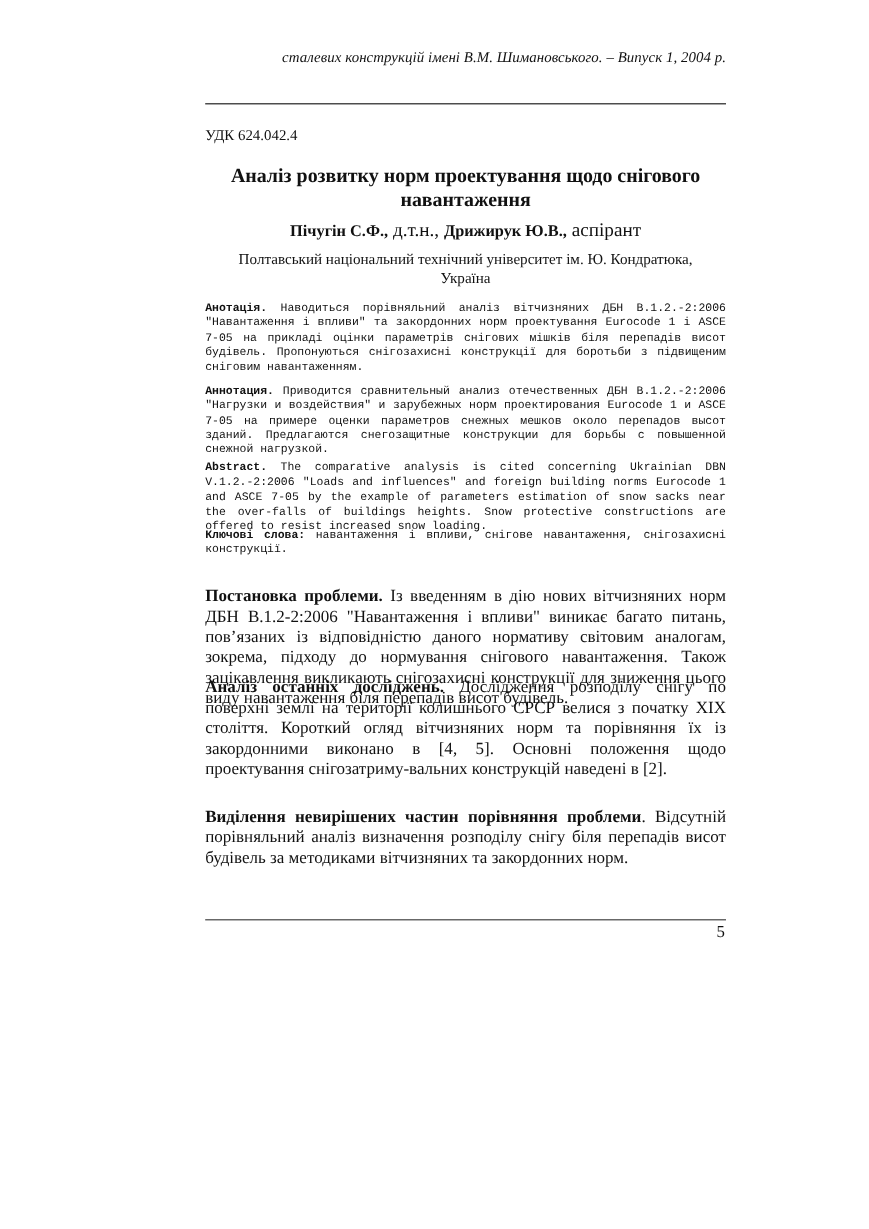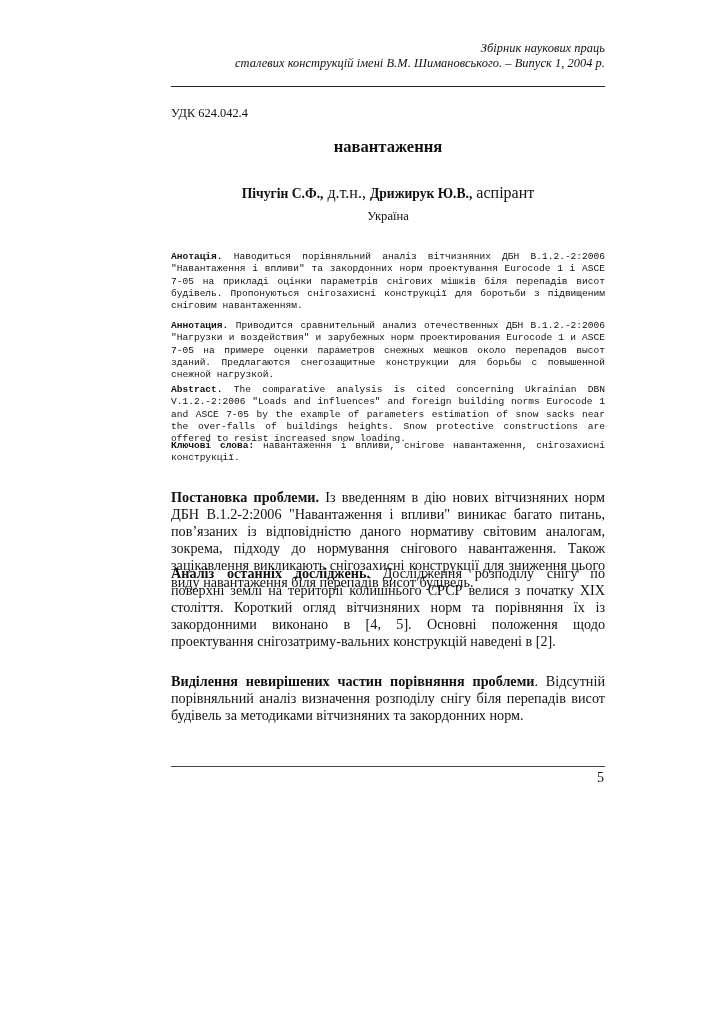--- a/index.html
+++ b/index.html
@@ -34,34 +34,35 @@
 
     .foot-rule { position: absolute; top: 766px; left: 0; width: 434px; border-top: 1px solid #444; }
     .page-num { position: absolute; top: 770px; right: 1px; font-size: 14px; }
   </style>
 </head>
 <body>
 
 <div class="page">
 
   <div class="running-head serif">
-    <div>Збірник наукових праць</div>
     <div>сталевих конструкцій імені В.М. Шимановського. – Випуск 1, 2004 р.</div>
   </div>
   <div class="head-rule"></div>
 
   <div class="udc serif">УДК 624.042.4</div>
 
   <div class="title serif">
+    <div>Аналіз розвитку норм проектування щодо снігового</div>
     <div>навантаження</div>
   </div>
 
   <div class="authors serif"><b>Пічугін С.Ф.,</b><span class="deg"> д.т.н., </span><b>Дрижирук Ю.В.,</b><span class="deg"> аспірант</span></div>
 
   <div class="affil serif">
+    <div>Полтавський національний технічний університет ім. Ю. Кондратюка,</div>
     <div>Україна</div>
   </div>
 
   <div class="abs sans" style="top:251px;"><b>Анотація.</b><span> Наводиться порівняльний аналіз вітчизняних ДБН В.1.2.-2:2006 "Навантаження і впливи" та закордонних норм проектування Eurocode 1 і ASCE 7-05 на прикладі оцінки параметрів снігових мішків біля перепадів висот будівель. Пропонуються снігозахисні конструкції для боротьби з підвищеним сніговим навантаженням.</span></div>
 
   <div class="abs sans" style="top:320px;"><b>Аннотация.</b><span> Приводится сравнительный анализ отечественных ДБН В.1.2.-2:2006 "Нагрузки и воздействия" и зарубежных норм проектирования Eurocode 1 и ASCE 7-05 на примере оценки параметров снежных мешков около перепадов высот зданий. Предлагаются снегозащитные конструкции для борьбы с повышенной снежной нагрузкой.</span></div>
 
   <div class="abs sans" style="top:384px;"><b>Abstract.</b><span> The comparative analysis is cited concerning Ukrainian DBN V.1.2.-2:2006 "Loads and influences"  and foreign building norms Eurocode 1 and ASCE 7-05 by the example of parameters estimation of snow sacks near the over-falls of buildings heights. Snow protective constructions are offered to resist increased snow loading.</span></div>
 
   <div class="abs sans" style="top:440px;"><b>Ключові слова:</b><span> навантаження і впливи, снігове навантаження, снігозахисні конструкції.</span></div>

